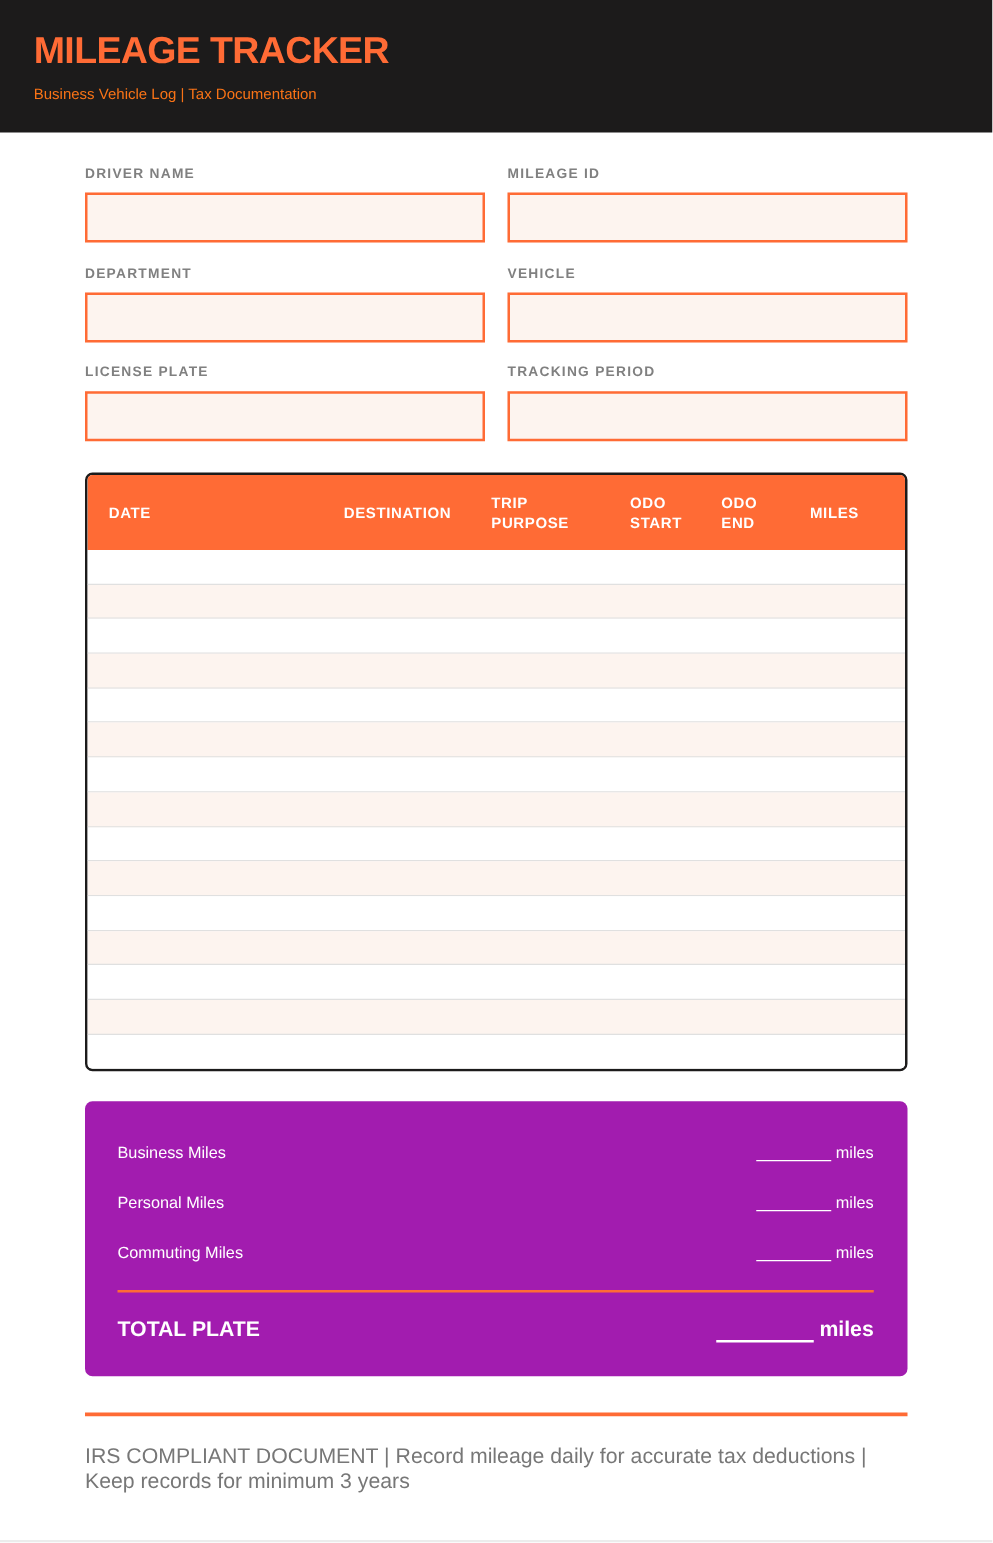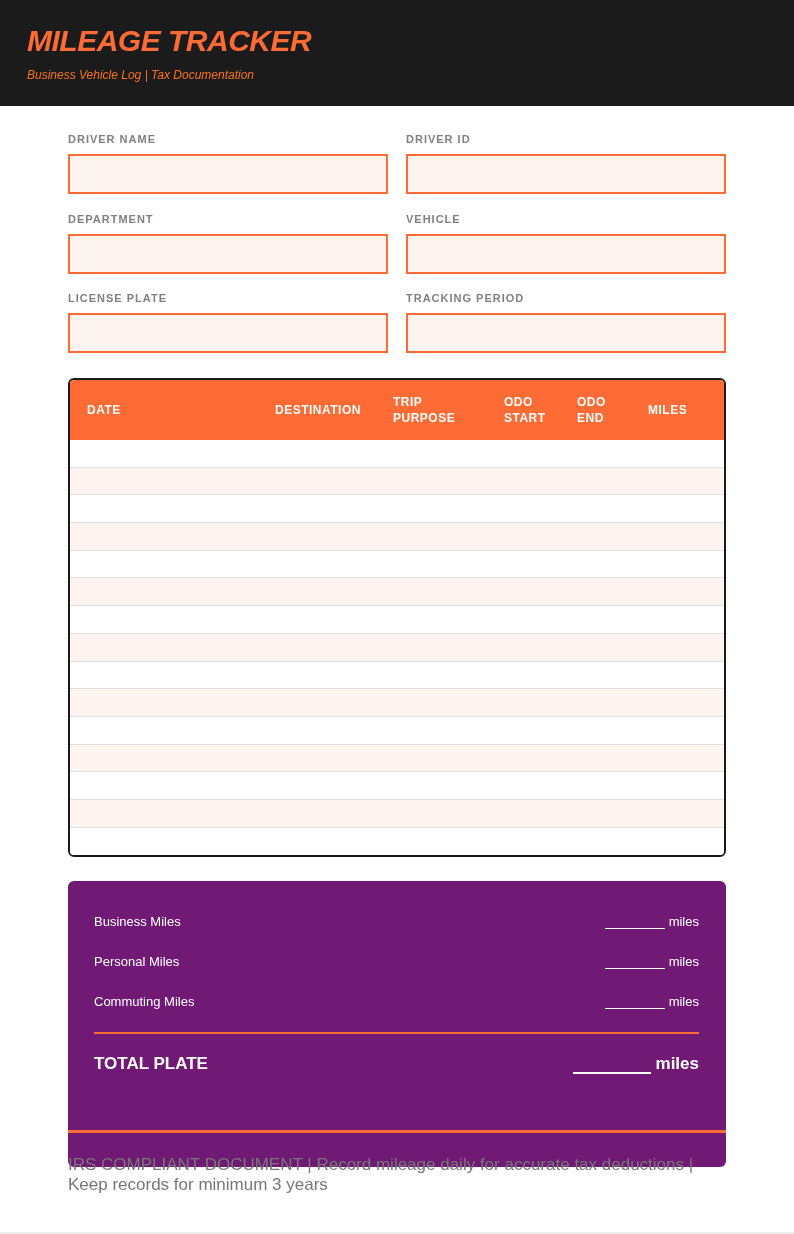--- a/index.html
+++ b/index.html
@@ -1,35 +1,35 @@
 <!DOCTYPE html>
 <html><head>
 <meta charset="utf-8">
 <style>
   * { box-sizing: border-box; margin: 0; padding: 0; }
   html, body { width: 794px; height: 1234px; background: #ffffff; }
   body { font-family: "Liberation Sans", sans-serif; position: relative; overflow: hidden; }
-  .header { position: absolute; left: 0; top: 0; width: 794px; height: 106px; background: #1c1b1b; font-style: italic; }
+  .header { position: absolute; left: 0; top: 0; width: 794px; height: 106px; background: #1c1b1b; }
   .header .title { position: absolute; left: 27px; top: 24px; font-size: 30px; font-weight: bold; color: #ff6b35; letter-spacing: -0.5px; }
   .header .subtitle { position: absolute; left: 27px; top: 68px; font-size: 12px; color: #f97316; }
 
   .field { position: absolute; width: 320px; }
   .field .label { font-size: 11px; font-weight: bold; color: #808080; letter-spacing: 1px; height: 14px; line-height: 14px; }
   .field .input { margin-top: 8px; width: 320px; height: 40px; border: 2px solid #ff6b35; background: #fdf4ef; }
   .field .input input { width: 100%; height: 100%; border: 0; background: transparent; outline: none; padding: 0 8px; font-family: "Liberation Sans", sans-serif; font-size: 13px; }
 
   .log { position: absolute; left: 68px; top: 378px; width: 658px; height: 479px; border: 2px solid #1c1b1b; border-radius: 6px; overflow: hidden; background: #fff; }
   .log .thead { position: absolute; left: 0; top: 0; width: 100%; height: 60px; background: #ff6b35; }
   .log .th { position: absolute; top: 0; height: 60px; display: flex; align-items: center; color: #ffffff; font-size: 12px; font-weight: bold; line-height: 16px; letter-spacing: 0.5px; }
   .log .rows { position: absolute; left: 0; top: 60px; width: 100%; }
   .log .row { height: 27.7px; border-bottom: 1px solid #e0e0e0; background: #ffffff; }
   .log .row.alt { background: #fdf4ef; }
   .log .row:last-child { border-bottom: 0; }
 
-  .summary { position: absolute; left: 68px; top: 881px; width: 658px; height: 286px; background: #701a75; border-radius: 6px; }
+  .summary { position: absolute; left: 68px; top: 881px; width: 658px; height: 220px; background: #a21caf; border-radius: 6px; }
   .sum-row { position: absolute; left: 26px; width: 605px; height: 20px; display: flex; justify-content: space-between; align-items: center; color: #ffffff; font-size: 13px; }
   .sum-row .val { display: flex; align-items: flex-end; }
   .sum-row .blank { display: inline-block; width: 60px; border-bottom: 1px solid #ffffff; margin-right: 4px; height: 13px; }
   .divider { position: absolute; left: 26px; top: 151px; width: 605px; height: 2px; background: #ff6b35; }
   .total-row { position: absolute; left: 26px; top: 171px; width: 605px; height: 24px; display: flex; justify-content: space-between; align-items: center; color: #ffffff; font-size: 17px; font-weight: bold; }
   .total-row .val { display: flex; align-items: flex-end; }
   .total-row .blank { display: inline-block; width: 78px; border-bottom: 2px solid #ffffff; margin-right: 5px; height: 16px; }
 
   .foot-line { position: absolute; left: 68px; top: 1130px; width: 658px; height: 3px; background: #ff6b35; }
   .foot-text { position: absolute; left: 68px; top: 1155px; width: 658px; text-align: left; font-size: 17px; color: #777777; }
@@ -41,21 +41,21 @@
 <div class="header">
   <div class="title">MILEAGE TRACKER</div>
   <div class="subtitle">Business Vehicle Log | Tax Documentation</div>
 </div>
 
 <div class="field" style="left:68px; top:132px;">
   <div class="label">DRIVER NAME</div>
   <div class="input"><input value="" style=""></div>
 </div>
 <div class="field" style="left:406px; top:132px;">
-  <div class="label">DRIVER ID</div>
+  <div class="label">MILEAGE ID</div>
   <div class="input"><input value="" style=""></div>
 </div>
 <div class="field" style="left:68px; top:212px;">
   <div class="label">DEPARTMENT</div>
   <div class="input"><input value="" style=""></div>
 </div>
 <div class="field" style="left:406px; top:212px;">
   <div class="label">VEHICLE</div>
   <div class="input"><input value="" style=""></div>
 </div>

